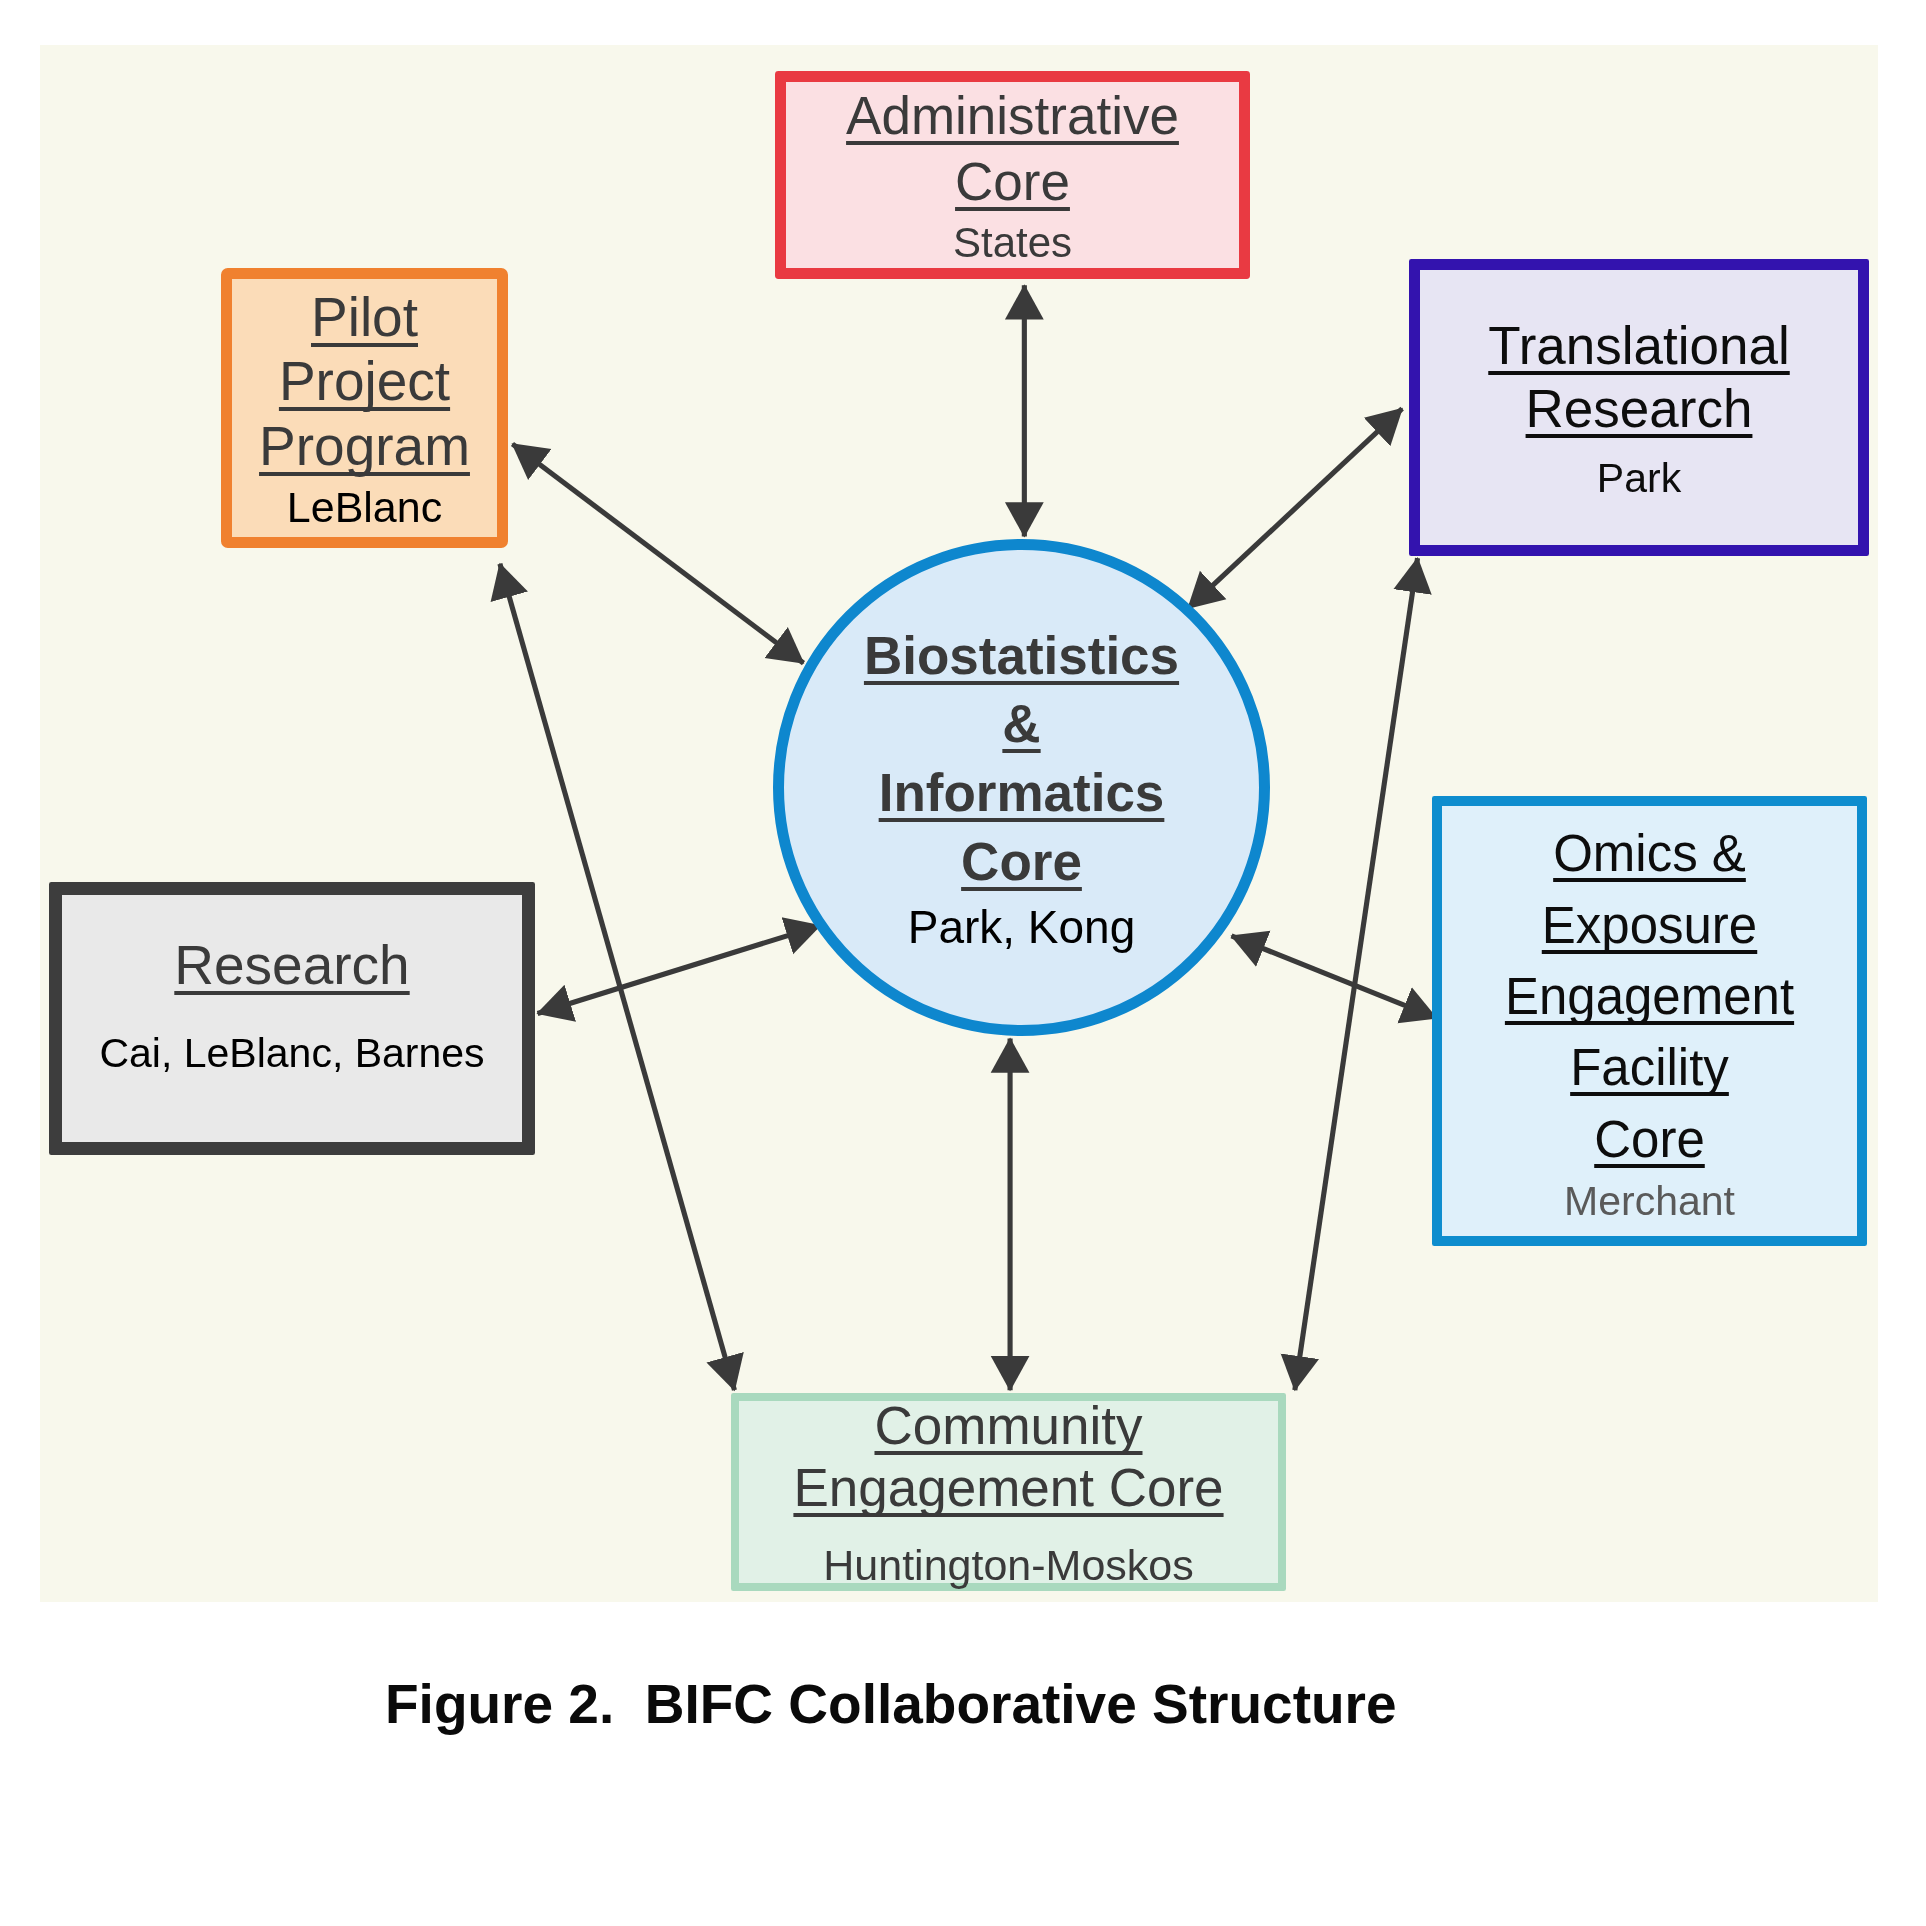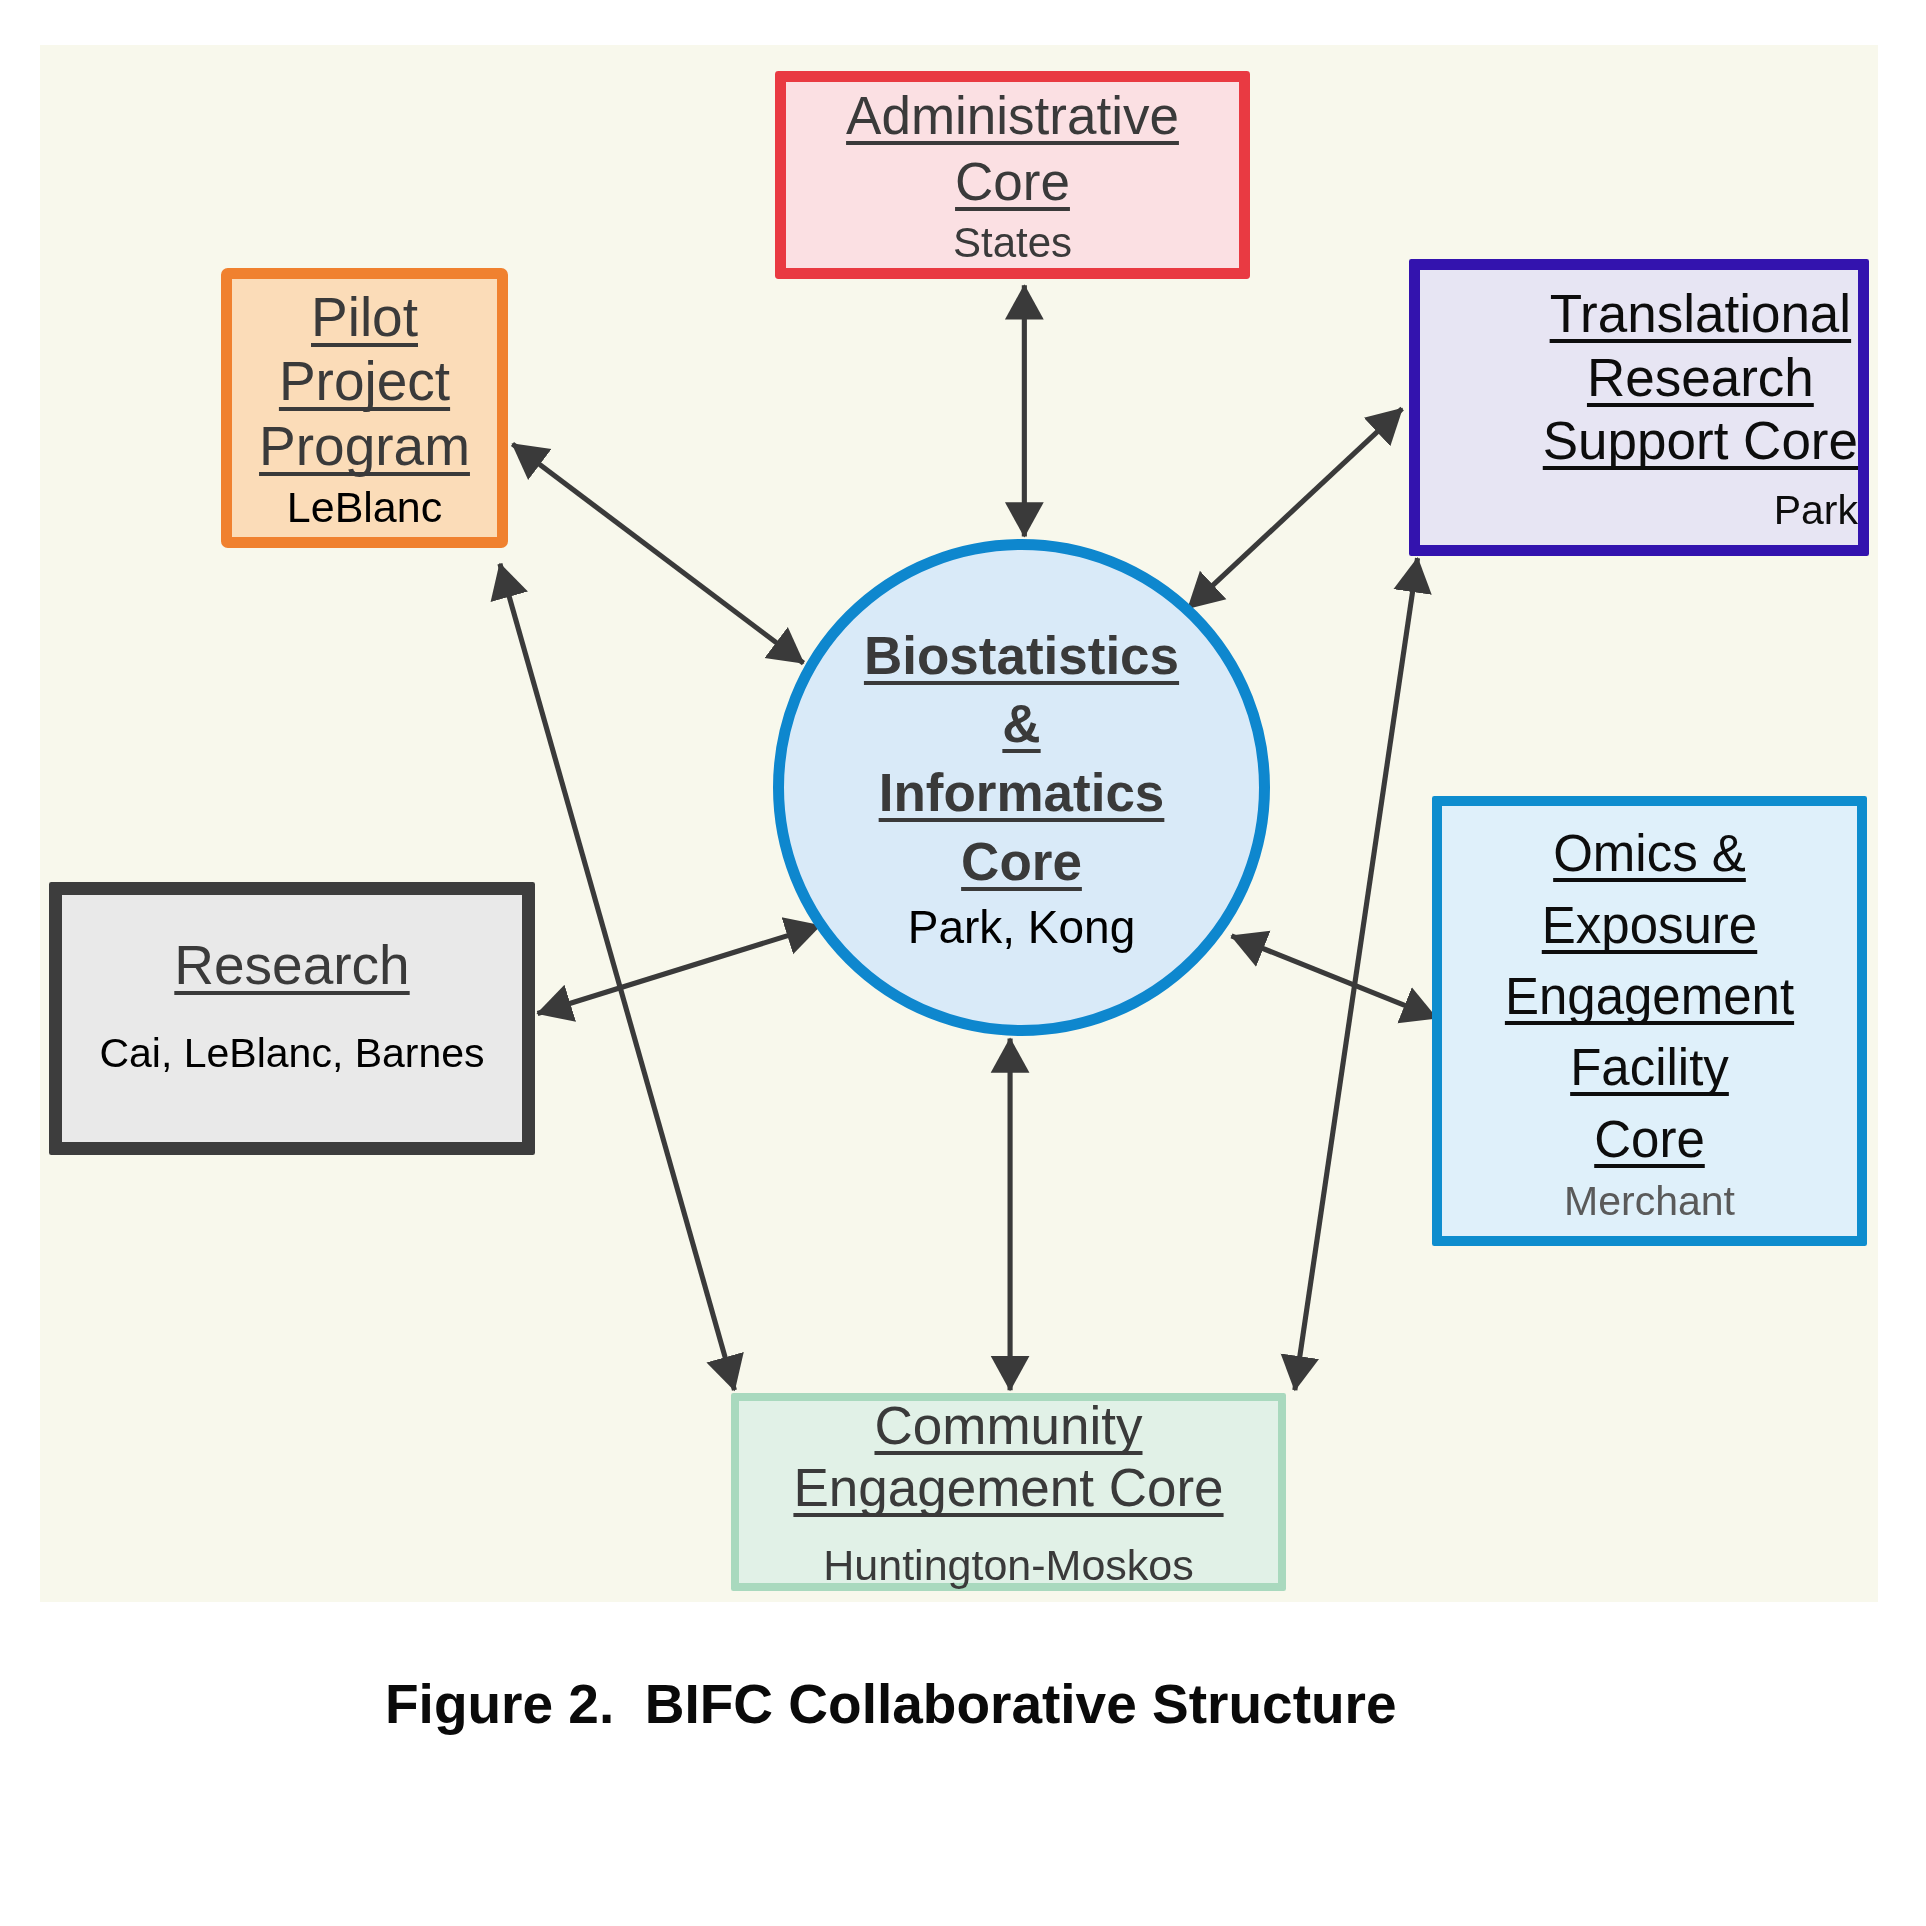--- a/index.html
+++ b/index.html
@@ -27,21 +27,21 @@
   }
   
   #node-admin{left:775px;top:71px;width:475px;height:208px;background:#FBE0E3;border:11.4px solid #E93A42;border-radius:3.4px;}
   #node-admin .ttl{font-size:53px;line-height:1.24;color:#3A3A3A;}
   #node-admin .mem{font-size:42px;line-height:1.15;color:#3A3A3A;margin-top:4.6px;}
   
   #node-pilot{left:221px;top:268px;width:287px;height:280px;background:#FBDCB8;border:11.4px solid #F0812F;border-radius:6.8px;}
   #node-pilot .ttl{font-size:55px;line-height:1.17;color:#3A3A3A;}
   #node-pilot .mem{font-size:43px;line-height:1.1;color:#000000;margin-top:5.7px;}
   
-  #node-translational{left:1409px;top:259px;width:460px;height:297px;background:#E7E5F3;border:11.4px solid #3313AE;border-radius:2.3px;align-items:flex-end;}
+  #node-translational{left:1409px;top:259px;width:460px;height:297px;background:#E7E5F3;border:11.4px solid #3313AE;border-radius:2.3px;}
   #node-translational .ttl{font-size:53px;line-height:1.2;color:#0d0d0d;}
   #node-translational .mem{font-size:41px;line-height:1.1;color:#0d0d0d;margin-top:15px;}
   
   #node-rig{left:49px;top:882px;width:486px;height:273px;background:#E9E9E9;border:13.7px solid #3D3D3D;border-radius:2.3px;padding-bottom:28.5px;}
   #node-rig .ttl{font-size:55px;line-height:1.22;color:#3A3A3A;}
   #node-rig .mem{font-size:41px;line-height:1.1;color:#000000;margin-top:32px;}
   
   #node-omics{left:1432px;top:796px;width:435px;height:450px;background:#DFF0FA;border:10.3px solid #0E8DCE;border-radius:2.3px;}
   #node-omics .ttl{font-size:51px;line-height:1.4;color:#0d0d0d;}
   #node-omics .mem{font-size:41px;line-height:1.1;color:#5A5A5A;margin-top:3.4px;}
@@ -97,21 +97,20 @@
     <span class="uline">Project</span><br>
     <span class="uline">Program</span>
   </div>
   <div class="mem">LeBlanc</div>
 </div>
 
 <div class="node" id="node-translational">
   <div class="ttl">
     <span class="uline">Translational</span><br>
     <span class="uline">Research</span><br>
-    <span class="uline">Support Core</span>
   </div>
   <div class="mem">Park</div>
 </div>
 
 <div class="node" id="node-rig">
   <div class="ttl">
     <span class="uline">Research</span><br>
   </div>
   <div class="mem">Cai, LeBlanc, Barnes</div>
 </div>

